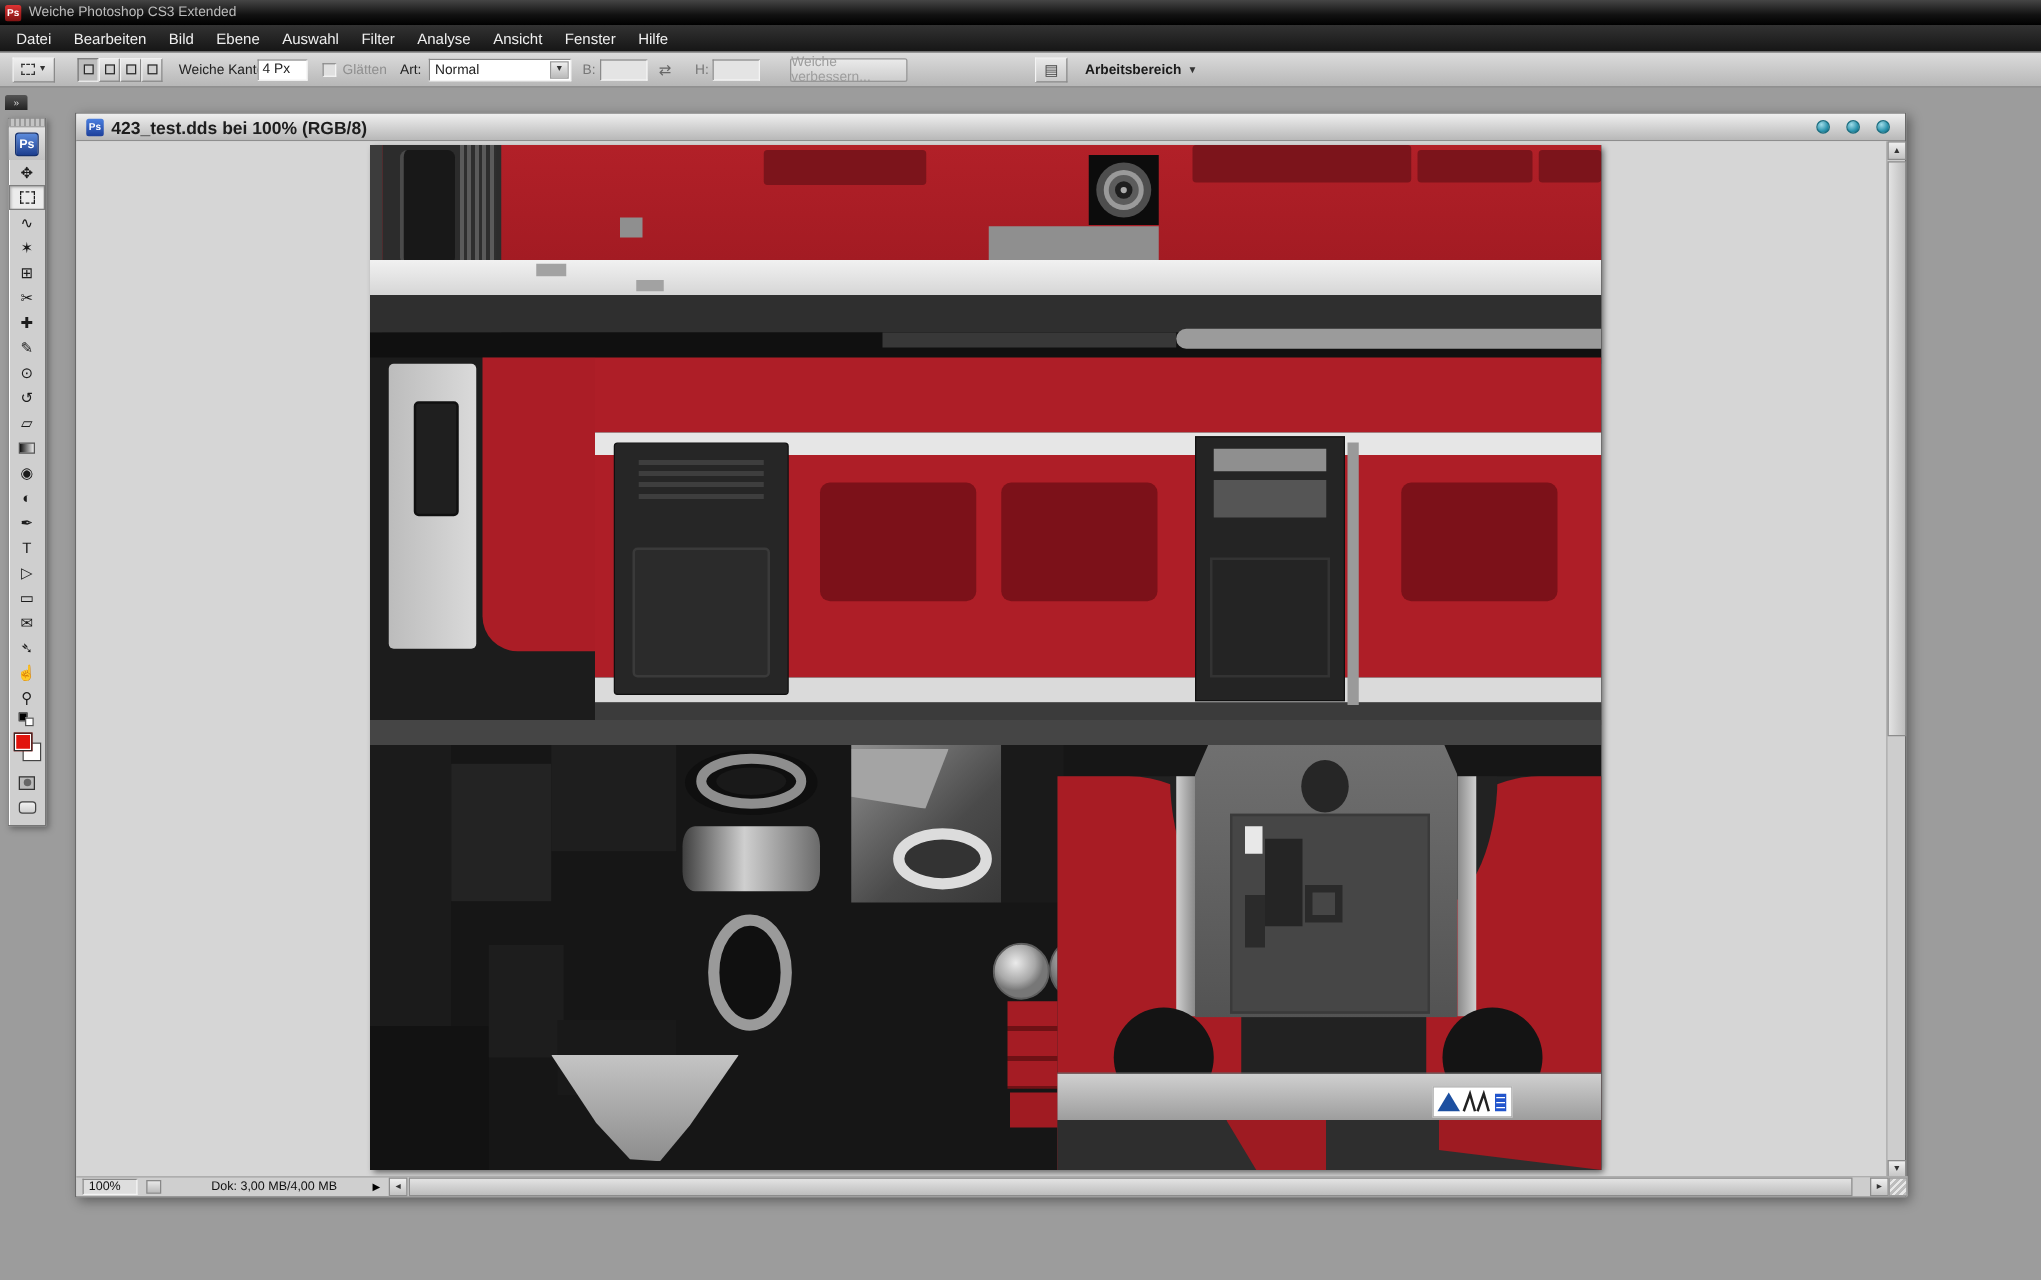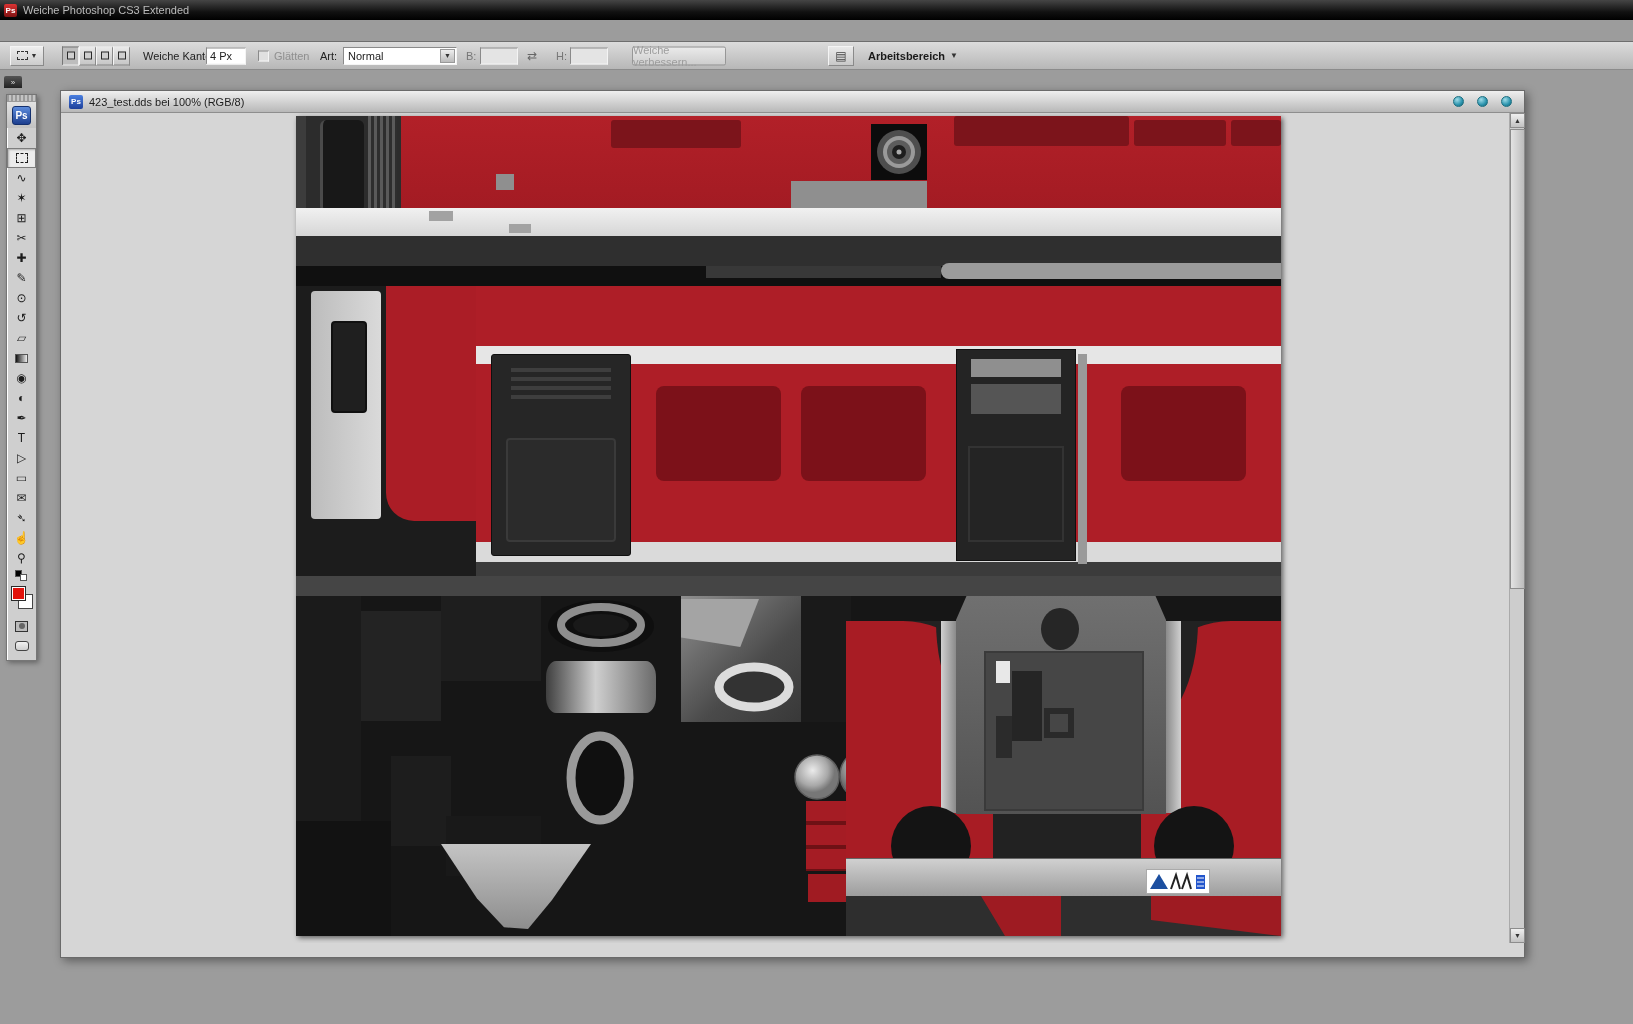--- a/index.html
+++ b/index.html
@@ -80,21 +80,21 @@
   .qmask-glyph i { width:6px; height:6px; border-radius:50%; background:#666; display:block; }
   .smode-glyph { width:14px; height:10px; border:1px solid #444; border-radius:3px; background:linear-gradient(#f2f2f2,#cfcfcf); }
 
   
   .docwindow { position:absolute; left:60px; top:90px; width:1465px; height:868px; background:#d6d6d6;
     border:1px solid #6a6a6a; box-shadow:3px 3px 9px rgba(0,0,0,.4); }
   .doctitlebar { position:absolute; left:0; top:0; width:100%; height:22px;
     background:linear-gradient(#efefef,#b8b8b8); border-bottom:1px solid #8e8e8e; display:flex; align-items:center; }
   .doc-icon { width:14px; height:14px; margin:0 6px 0 8px; background:linear-gradient(#4a7fe0,#1d3f9a); border-radius:2px;
     color:#fff; font-size:8px; font-weight:bold; display:flex; align-items:center; justify-content:center; }
-  .doc-title { font-size:11px; color:#1d1d1d; }
+  .doc-title { font-size:14px; color:#1d1d1d;font-weight:bold; }
   .doc-buttons { margin-left:auto; display:flex; gap:13px; padding-right:12px; }
   .doc-btn { width:11px; height:11px; border-radius:50%; background:radial-gradient(circle at 35% 30%, #9fdce8, #2b93ad 60%, #16606f); border:1px solid #1b6e80; }
 
   .doccontent { position:absolute; left:0; top:22px; width:1450px; height:830px; background:#d6d6d6; overflow:hidden; }
 
   
   .vscroll { position:absolute; right:0; top:22px; width:15px; height:830px; background:#cdcdcd; border-left:1px solid #aaa; }
   .scroll-arrow { position:absolute; left:0; width:15px; height:15px; background:linear-gradient(#efefef,#c2c2c2);
     border:1px solid #8c8c8c; font-size:7px; color:#333; display:flex; align-items:center; justify-content:center; }
   .vscroll .up { top:0; } .vscroll .down { bottom:0; }
@@ -214,20 +214,32 @@
 </head>
 <body>
 
 <div class="screen">
 
   <div class="titlebar">
     <div class="app-icon">Ps</div>
     <span class="title-text">Weiche Photoshop CS3 Extended</span>
   </div>
 
+  <div class="menubar">
+    <span class="menu-item">Datei</span>
+    <span class="menu-item">Bearbeiten</span>
+    <span class="menu-item">Bild</span>
+    <span class="menu-item">Ebene</span>
+    <span class="menu-item">Auswahl</span>
+    <span class="menu-item">Filter</span>
+    <span class="menu-item">Analyse</span>
+    <span class="menu-item">Ansicht</span>
+    <span class="menu-item">Fenster</span>
+    <span class="menu-item">Hilfe</span>
+  </div>
 
   <div class="optionsbar">
     <div class="ob tool-preset outset">
       <span class="mini-marquee"></span>
       <span class="dd-arrow">▼</span>
     </div>
     <div class="ob sel-modes">
       <div class="mode-btn pressed outset">
           <span class="mode-glyph"></span>
         </div>
@@ -506,15 +518,27 @@
         </div>
       </div>
     </div>
 
     <div class="vscroll">
       <div class="scroll-arrow up">▲</div>
       <div class="vthumb"></div>
       <div class="scroll-arrow down">▼</div>
     </div>
 
+    <div class="statusrow">
+      <div class="zoom-field inset">100%</div>
+      <div class="status-icon"></div>
+      <span class="doc-size">Dok: 3,00 MB/4,00 MB</span>
+      <span class="flyout">▶</span>
+      <div class="hscroll">
+        <div class="scroll-arrow left">◄</div>
+        <div class="hthumb"></div>
+        <div class="scroll-arrow right">►</div>
+      </div>
+      <div class="corner-grip"></div>
+    </div>
   </div>
 
 </div>
 
 </body></html>

